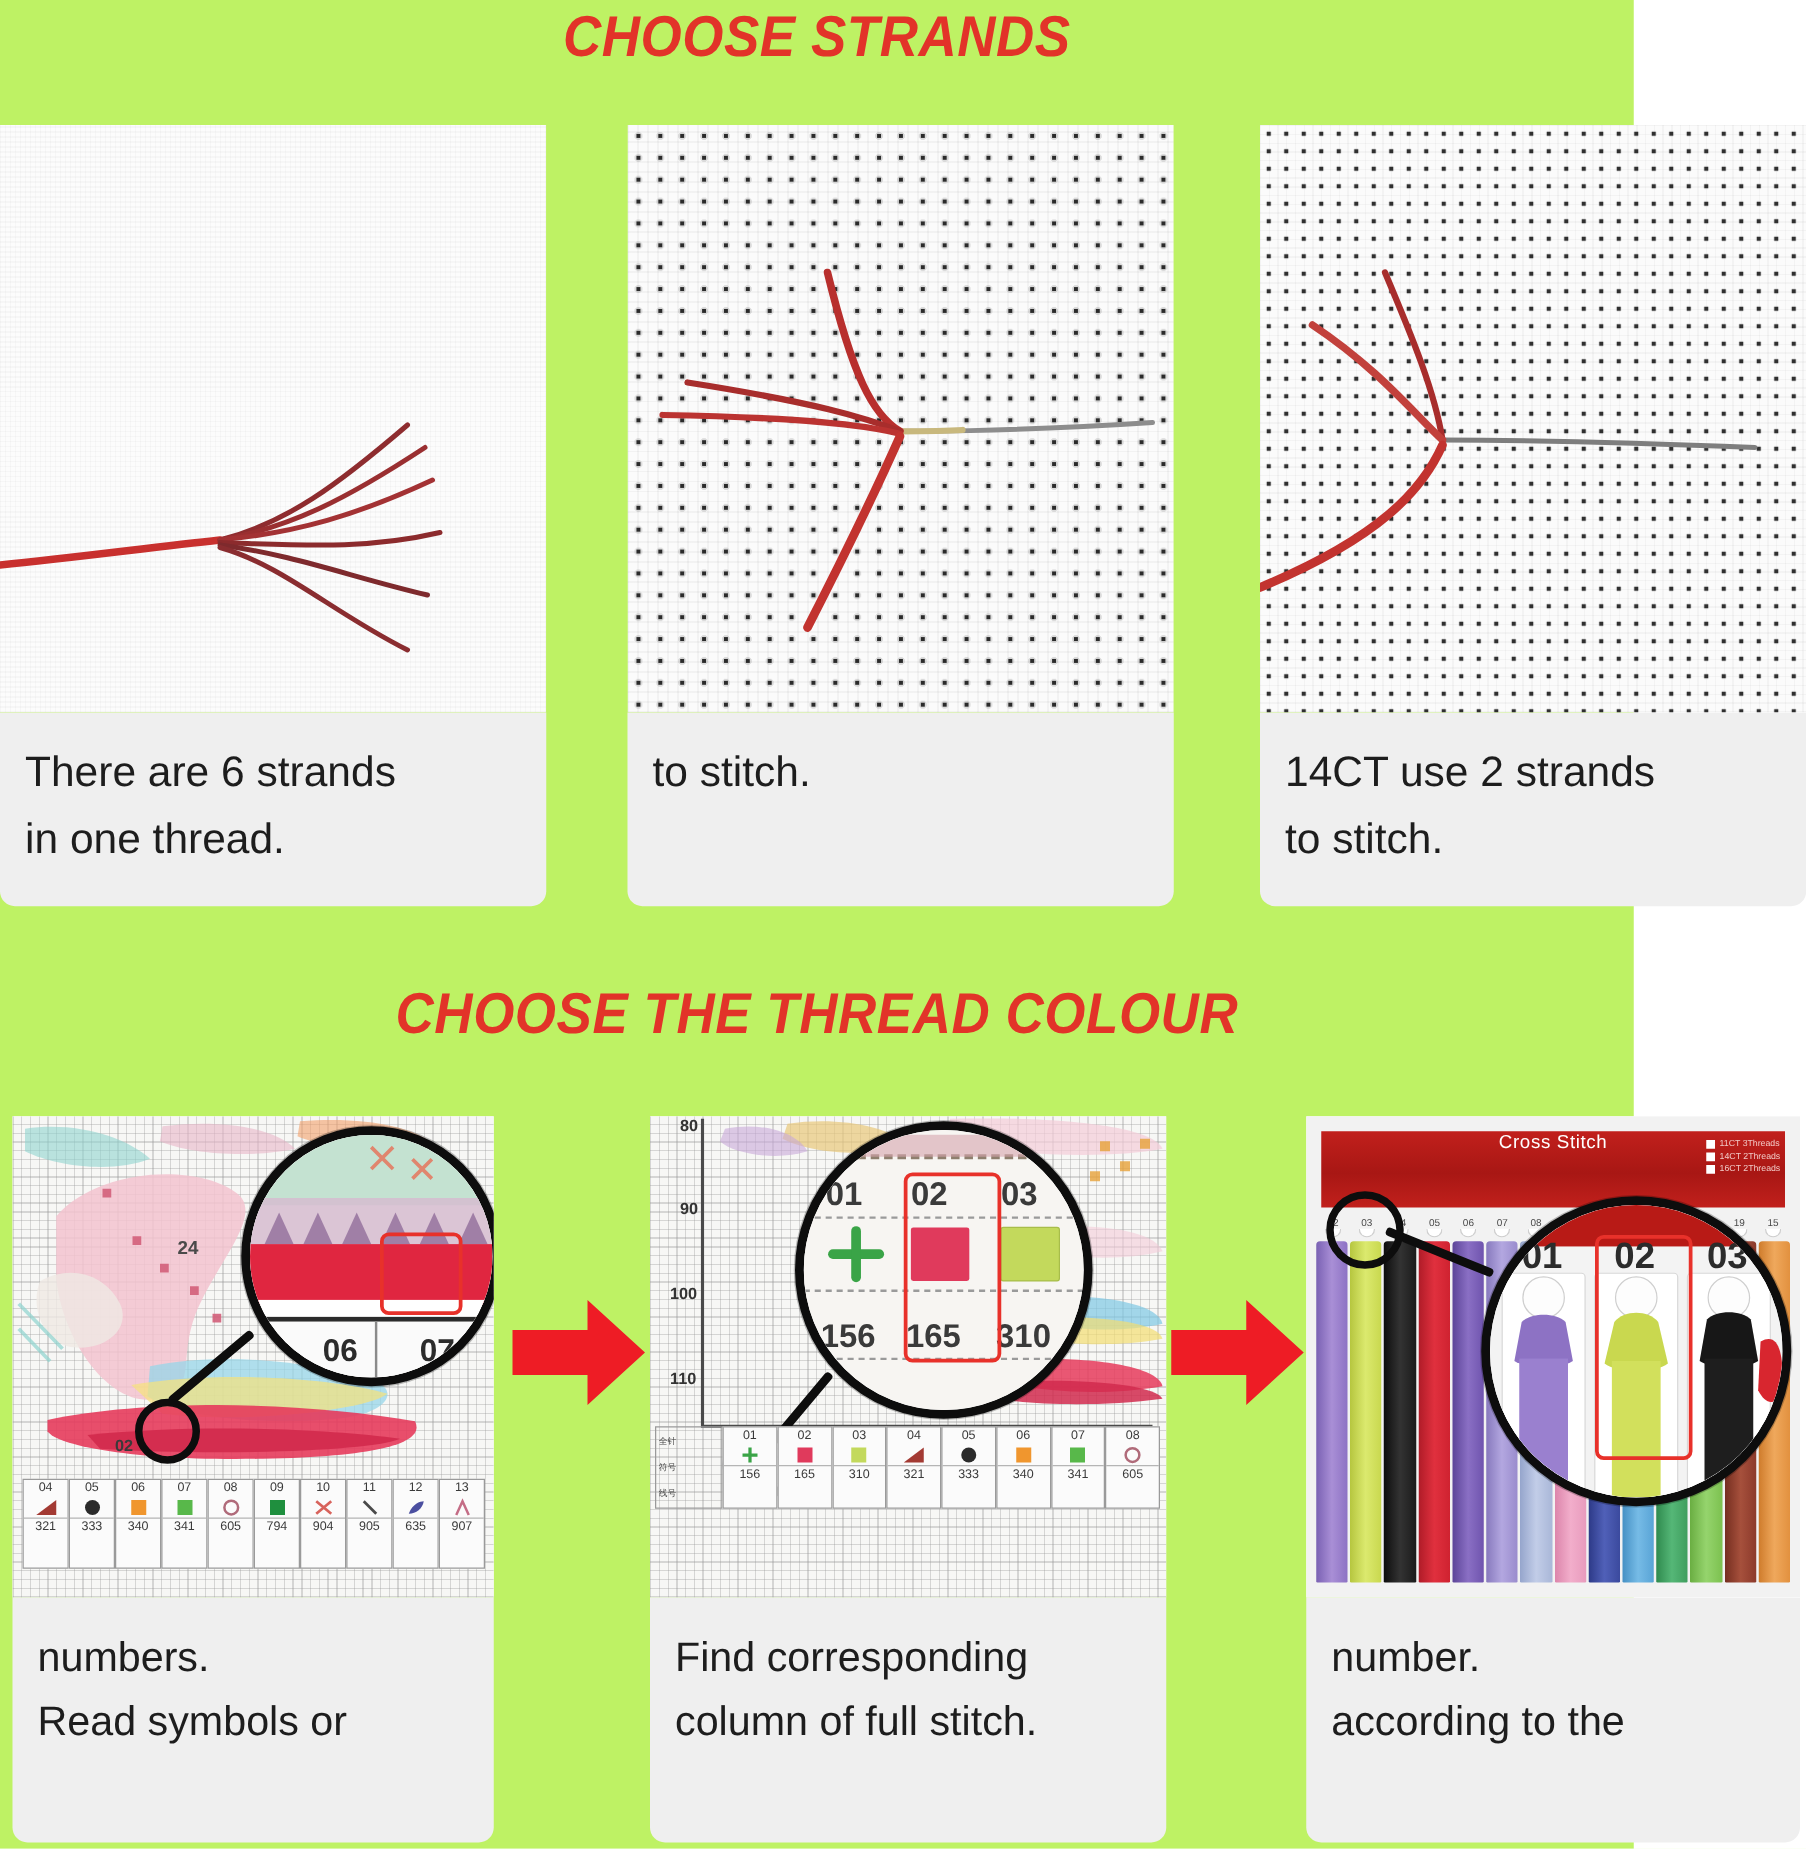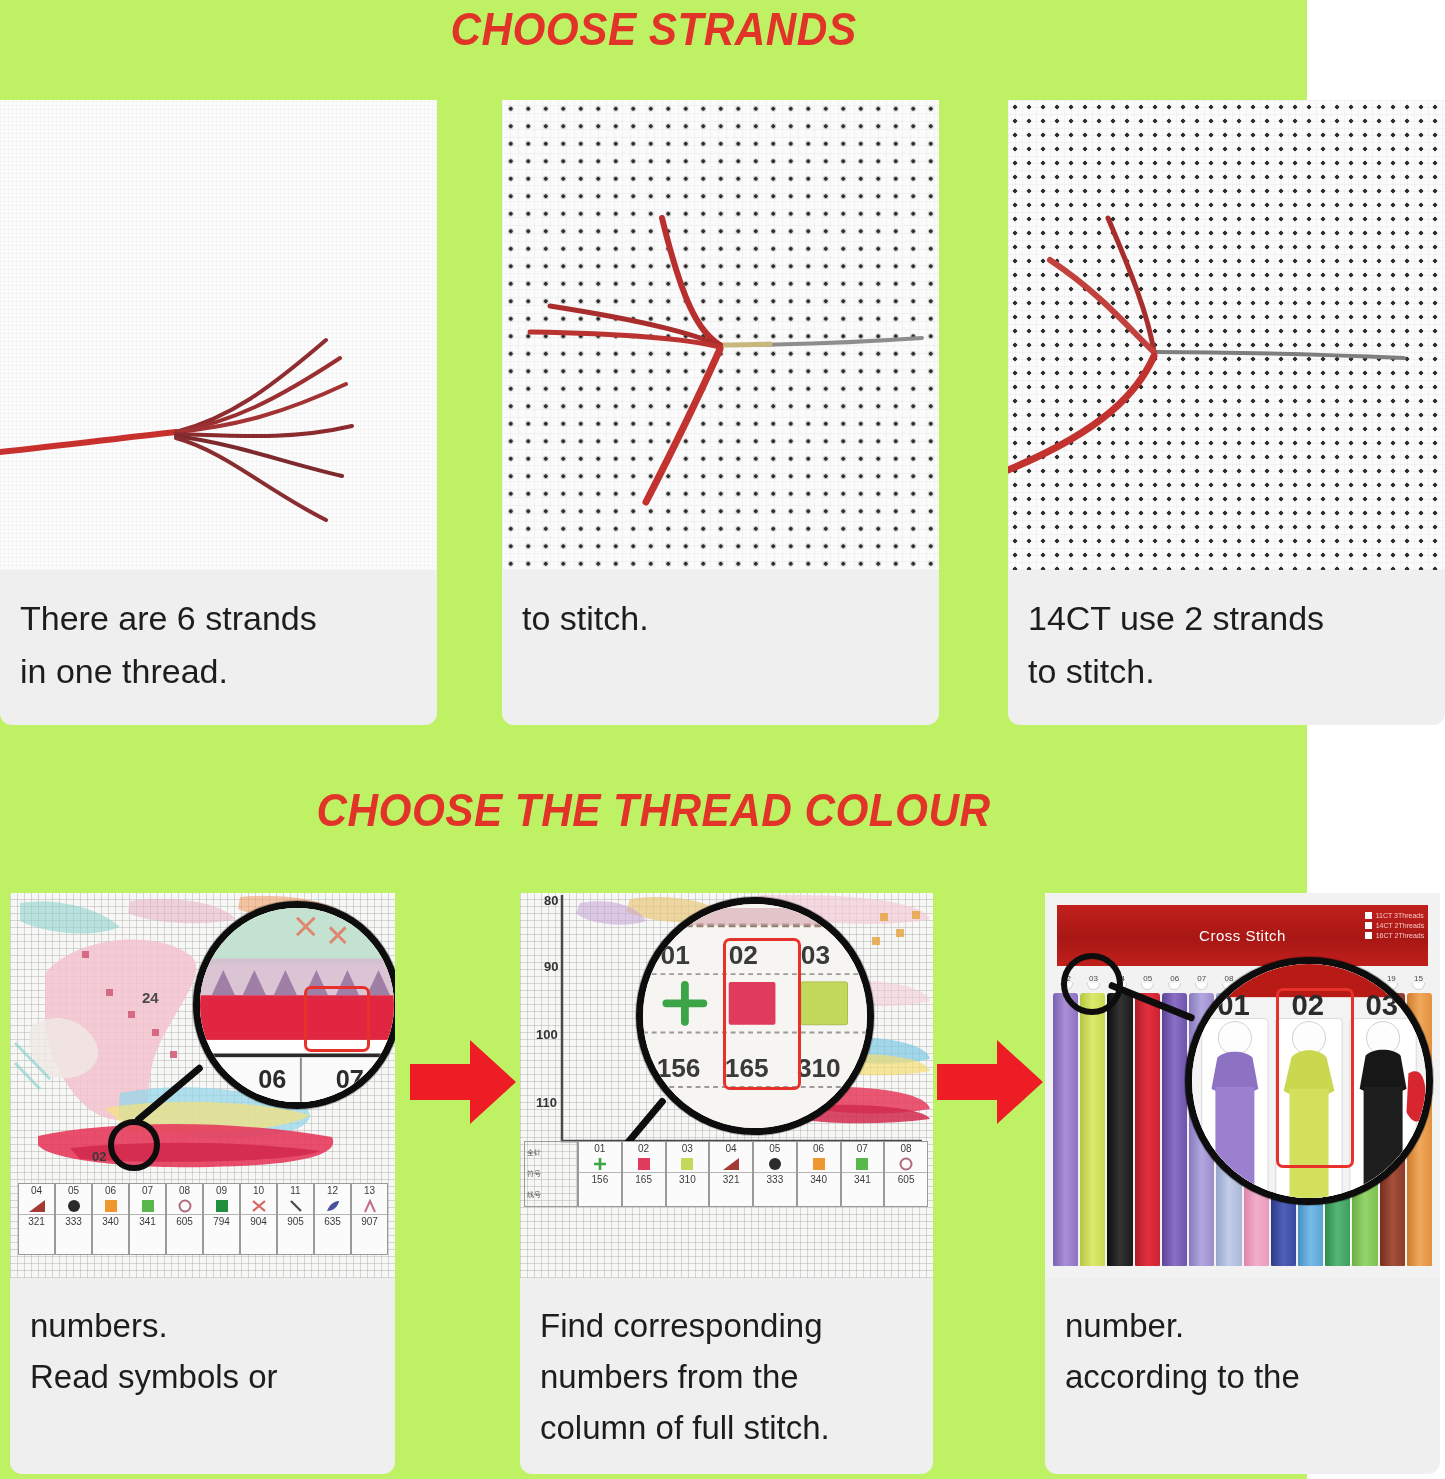--- a/index.html
+++ b/index.html
@@ -127,21 +127,21 @@
     position:absolute; border-radius:50%;
     border: 6px solid #0d0d0d; background:transparent;
   }
   .lens-stem { position:absolute; background:#0d0d0d; transform-origin: left center; height:7px; border-radius:3px; }
   .redbox { position:absolute; border:3px solid #e8312a; border-radius:7px; }
 
   
   .card-bg { position:absolute; inset:0; background:#f2f2f2; }
   .card-head { position:absolute; left:3%; top:3%; width:94%; height:16%;
     background: linear-gradient(180deg,#c1201c 0%, #a81714 55%, #c1201c 100%);
-    display:flex; align-items:center; justify-content:center; }
+    display:flex; justify-content:center; }
   .card-title { color:#fff; font-size:15px; letter-spacing:0.5px; }
   .card-legend { position:absolute; right:4%; top:5%; display:flex; flex-direction:column; gap:3px; }
   .cl-row { display:flex; align-items:center; gap:4px; }
   .cl-box { width:7px; height:7px; background:#fff; }
   .cl-txt { color:#f2c9c6; font-size:7px; }
   .slots { position:absolute; left:2%; top:21%; width:96%; height:6%; display:flex; }
   .slot { flex:1; display:flex; flex-direction:column; align-items:center; }
   .slot-n { font-size:8px; color:#4a4a4a; }
   .skeins { position:absolute; left:2%; top:26%; width:96%; height:71%; display:flex; gap:2px; }
   .skein { flex:1; border-radius:3px 3px 1px 1px; }
@@ -507,21 +507,20 @@
             <svg width="18" height="16" viewBox="0 0 18 16">
                 <circle cx="9" cy="8" r="5.5" fill="none" stroke="#b06b7a" stroke-width="2"></circle>
               </svg>
           </span>
           <span class="sw-dmc">605</span>
         </div>
       </div>
     </div>
     <div class="caption">
       <span class="ln">Find corresponding</span>
-      <span class="ln">numbers from the</span>
       <span class="ln">column of full stitch.</span>
     </div>
   </div>
 
   <div class="arrow" id="arrow-2">
     <svg viewBox="0 0 110 92" width="110" height="92">
       <path d="M2 28 L62 28 L62 4 L108 46 L62 88 L62 64 L2 64 Z" fill="#ee1c25"></path>
     </svg>
   </div>
 

